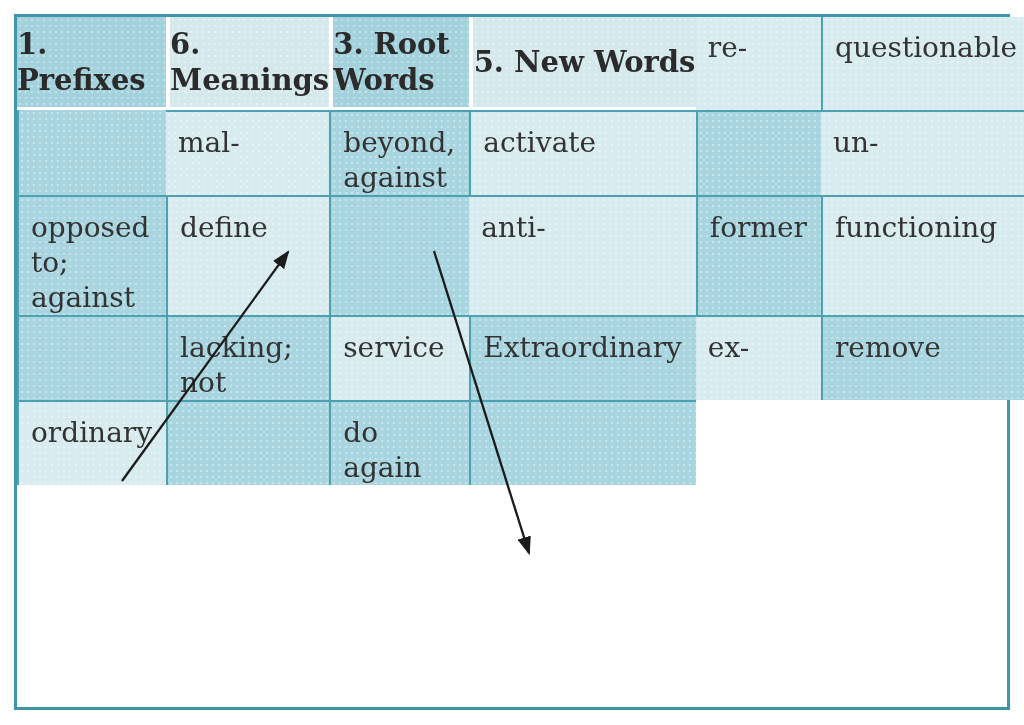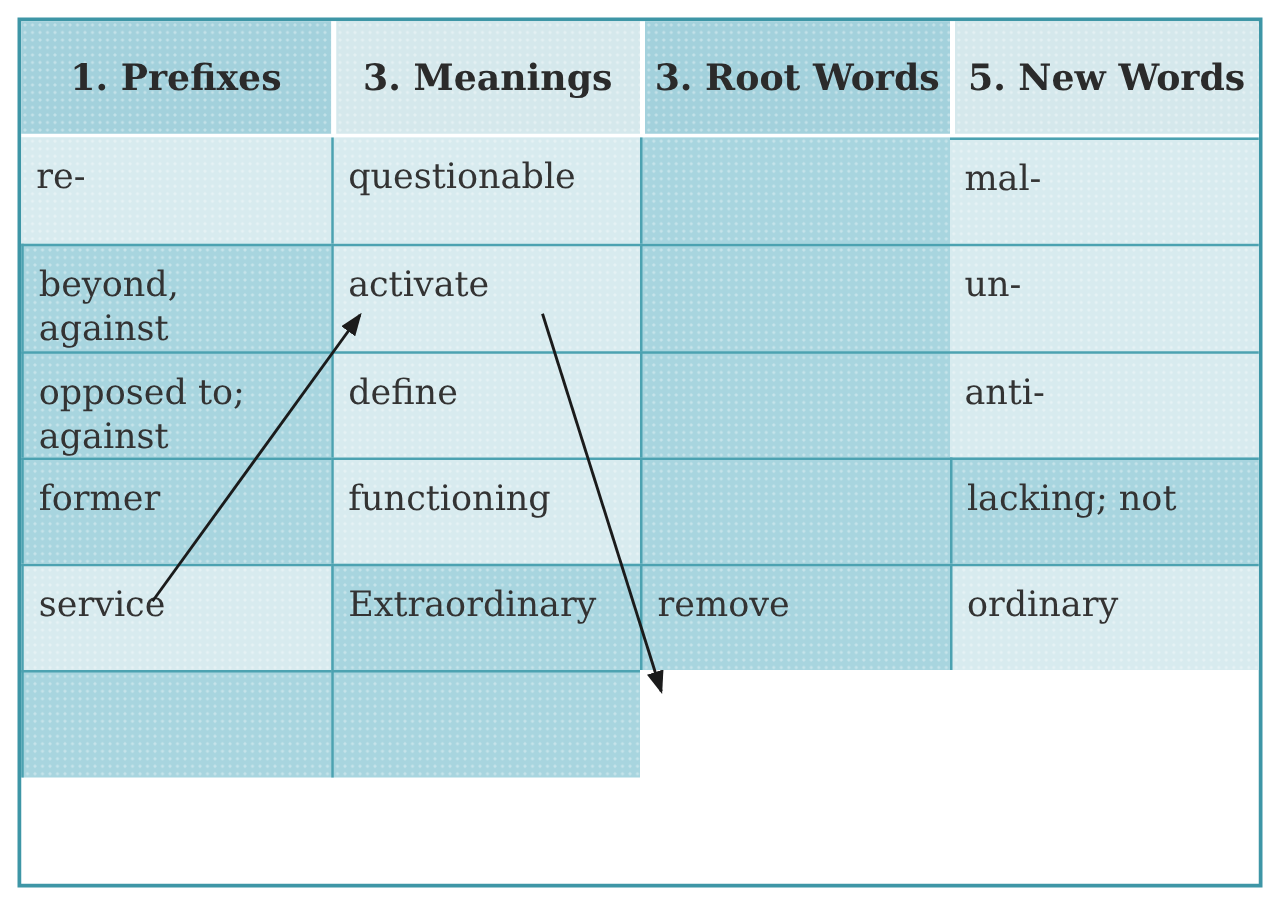--- a/index.html
+++ b/index.html
@@ -19,21 +19,21 @@
   }
   .vocab-table {
     position: absolute;
     left: 14px;
     top: 14px;
     width: 996px;
     height: 696px;
     box-sizing: border-box;
     border: 3px solid #3e96a6;
     display: grid;
-    grid-template-columns: repeat(4, 1fr);
+    grid-template-columns: repeat(6, 1fr);
     grid-template-rows: 93px repeat(7, 1fr);
   }
   .cell {
     box-sizing: border-box;
     color: #333333;
     font-size: 28px;
     line-height: 1.25;
     background-image: radial-gradient(rgba(255,255,255,0.35) 1px, rgba(255,255,255,0) 1.4px);
     background-size: 6px 6px;
   }
@@ -73,21 +73,21 @@
   }
 </style>
 </head>
 <body>
 
 <div class="stage">
 
   <div class="vocab-table">
 
     <div class="cell th bg-hdark">1. Prefixes</div>
-    <div class="cell th bg-hlight sep-left">3. Meanings</div>
+    <div class="cell th bg-hlight sep-left">6. Meanings</div>
     <div class="cell th bg-hdark sep-left">3. Root Words</div>
     <div class="cell th bg-hlight sep-left">5. New Words</div>
 
     <div class="cell td bg-light row-first col-first">re-</div>
     <div class="cell td bg-light row-first">questionable</div>
     <div class="cell td bg-dark  row-first"></div>
 
     <div class="cell td bg-light col-first">mal-</div>
     <div class="cell td bg-dark">beyond, against</div>
     <div class="cell td bg-light">activate</div>
@@ -100,24 +100,26 @@
 
     <div class="cell td bg-light col-first">anti-</div>
     <div class="cell td bg-dark">former</div>
     <div class="cell td bg-light">functioning</div>
     <div class="cell td bg-dark"></div>
 
     <div class="cell td bg-dark">lacking; not</div>
     <div class="cell td bg-light">service</div>
     <div class="cell td bg-dark">Extraordinary</div>
 
+    <div class="cell td bg-light col-first">ex-</div>
     <div class="cell td bg-dark">remove</div>
     <div class="cell td bg-light">ordinary</div>
     <div class="cell td bg-dark"></div>
 
+    <div class="cell td bg-dark">do again</div>
     <div class="cell td bg-dark"></div>
   </div>
 
   <svg class="arrow-layer" viewBox="0 0 1024 725" xmlns="http://www.w3.org/2000/svg">
     <defs>
       <marker id="arrowhead" markerWidth="8" markerHeight="6" refX="7" refY="3" orient="auto">
         <polygon points="0 0, 8 3, 0 6" fill="#1b1b1b"></polygon>
       </marker>
     </defs>
   <line x1="122" y1="481" x2="288" y2="252" class="arrow-line" marker-end="url(#arrowhead)"></line>

